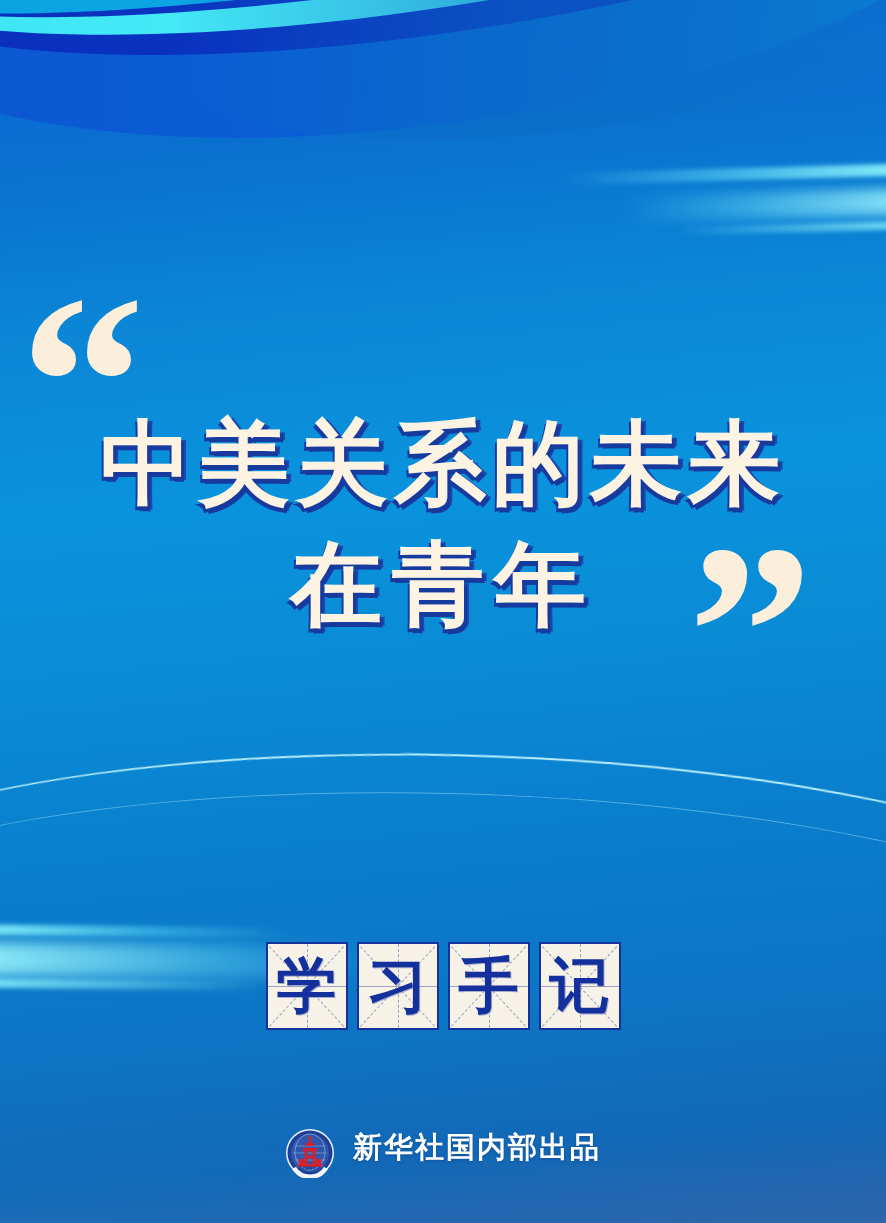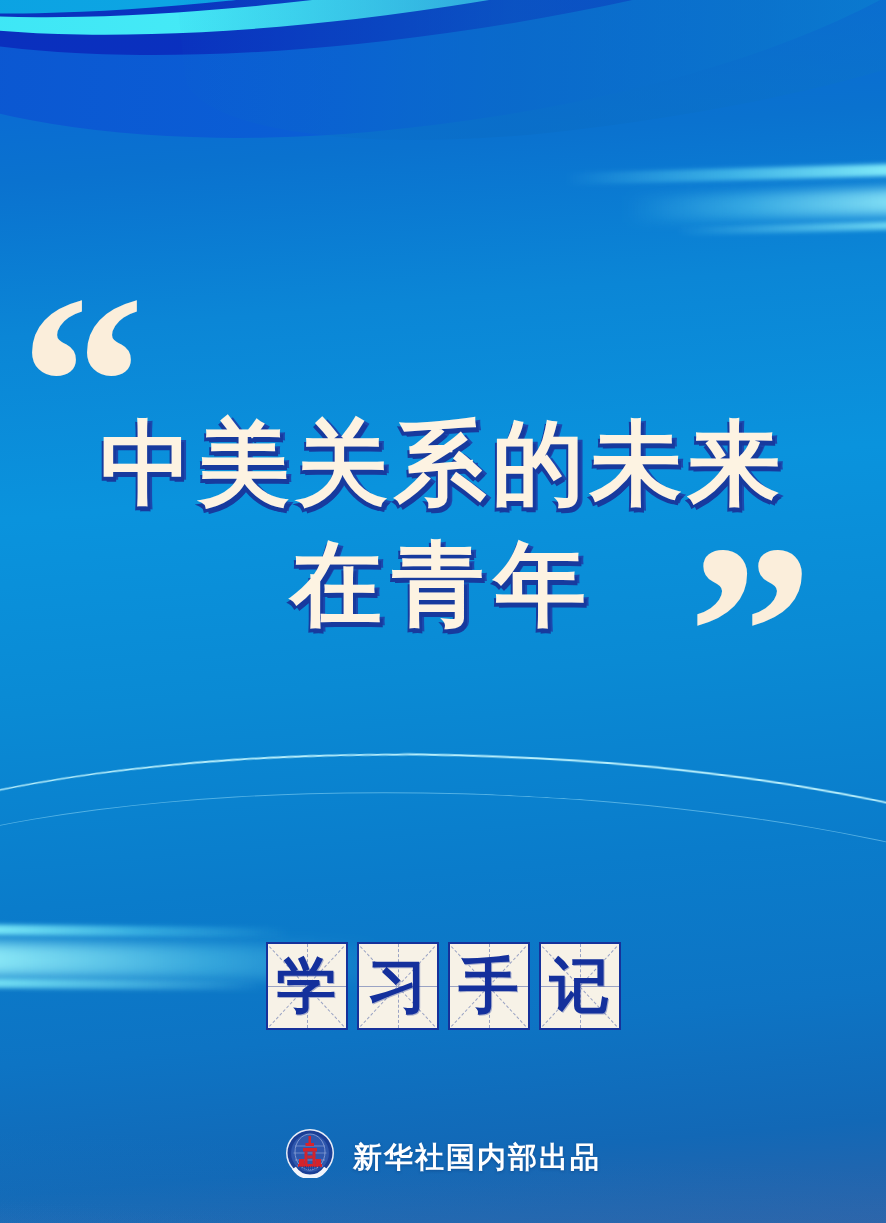--- a/index.html
+++ b/index.html
@@ -297,21 +297,21 @@
     text-shadow: 1px 1px 0 rgba(20,48,156,.35);
   }
 
   
   .footer {
     position: absolute;
     left: 0;
     top: 1128px;
     width: 886px;
     display: flex;
-    align-items: flex-end;
+    align-items: flex-start;
     justify-content: center;
     gap: 18px;
   }
   .footer-logo {
     width: 50px;
     height: 50px;
     flex: 0 0 auto;
   }
   .footer-text {
     color: #ffffff;

